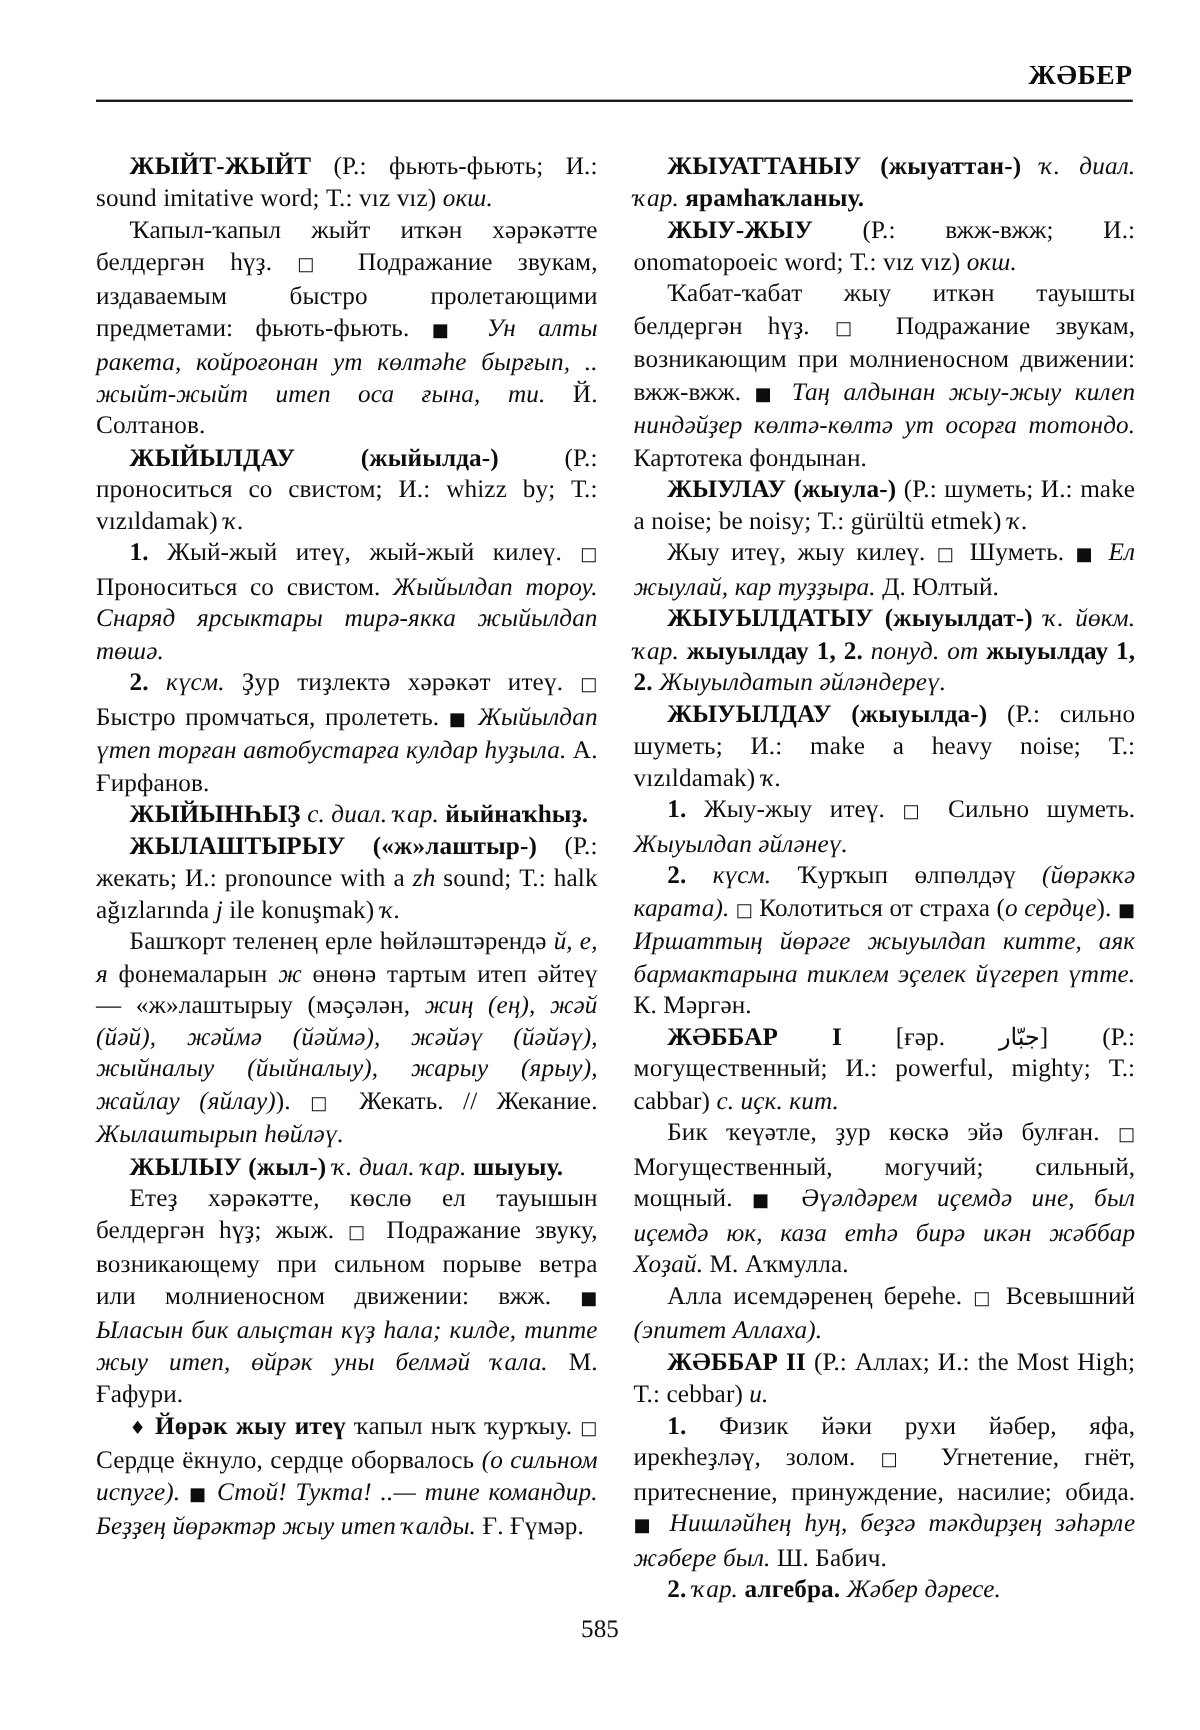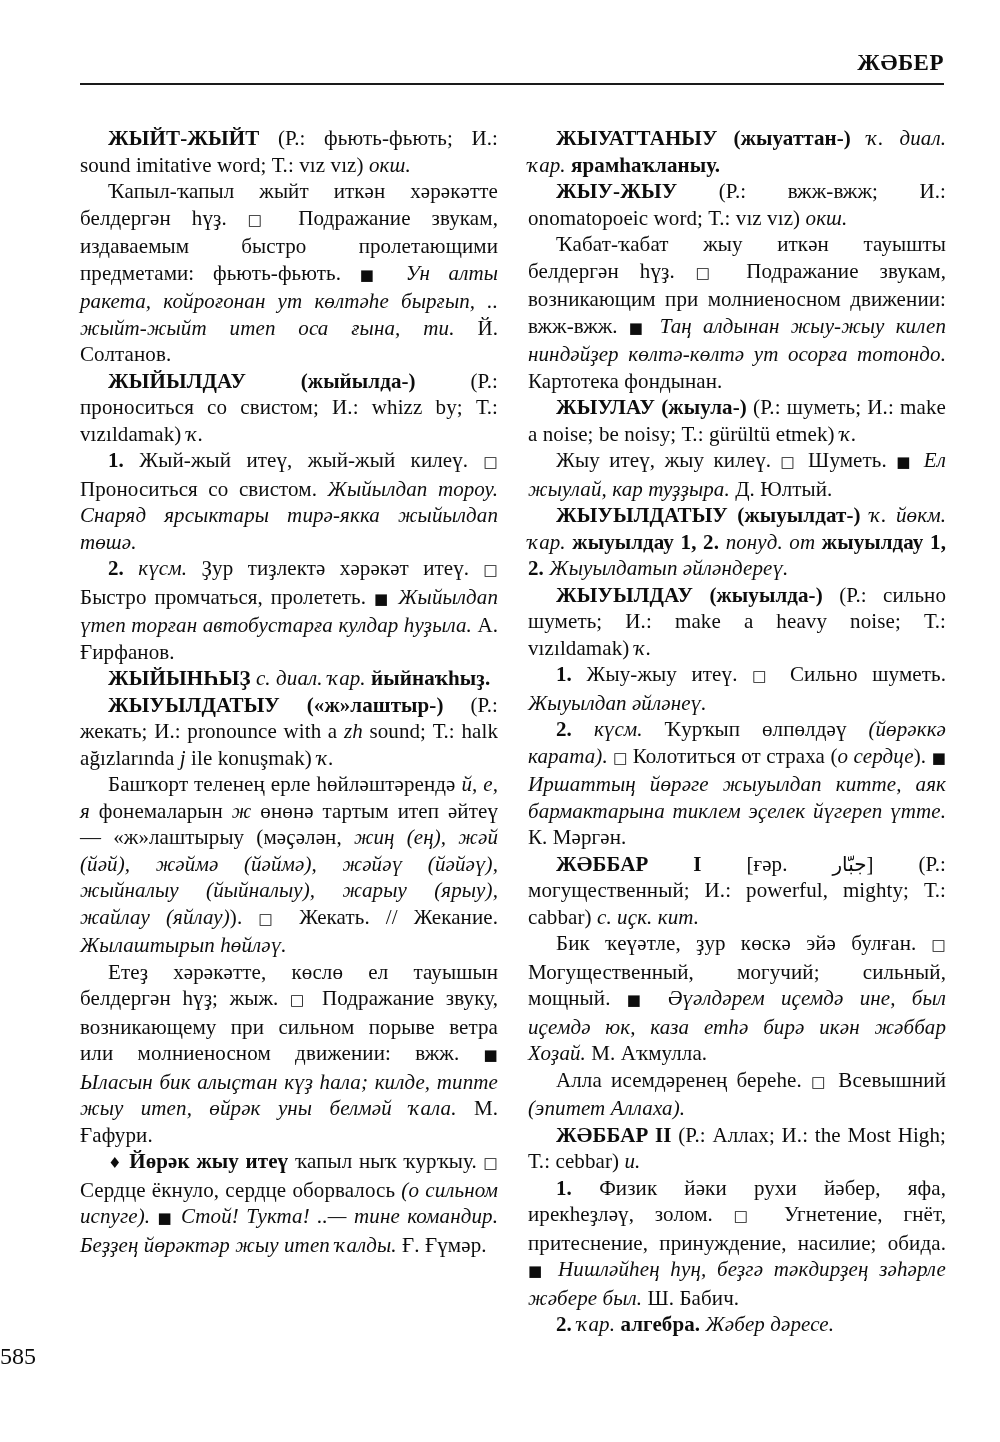--- a/index.html
+++ b/index.html
@@ -48,41 +48,43 @@
     text-indent: 28px;
   }
   .b  { font-weight: bold; }
   .i  { font-style: italic; }
   .m  { font-family: "DejaVu Sans", sans-serif; font-size: 0.72em; }
   .ar { font-family: "DejaVu Sans", sans-serif; font-size: 0.95em; }
   .footer {
     position: absolute;
     left: 0; right: 0;
     bottom: 72px;
-    font-size: 24px;
+    text-align: center;
+    font-size: 21px;
   }
 </style>
 </head>
 <body>
 
 <div class="page">
   <div class="running-head">
     <span>ЖӘБЕР</span>
   </div>
   <div class="rule"></div>
   <div class="columns">
     <div class="col" id="col-left">
         <p><span class="b">ЖЫЙТ-ЖЫЙТ </span><span>(Р.: фьють-фьють; И.: sound imitative word; Т.: vız vız) </span><span class="i">окш.</span></p>
         <p><span>Ҡапыл-ҡапыл жыйт иткән хәрәкәтте белдергән һүҙ. </span><span class="m">□ </span><span>Подражание звукам, издаваемым быстро пролетающими предметами: фьють-фьють. </span><span class="m">■ </span><span class="i">Ун алты ракета, койроғонан ут көлтәһе бырғып, .. жыйт-жыйт итеп оса ғына, ти.</span><span> Й. Солтанов.</span></p>
         <p><span class="b">ЖЫЙЫЛДАУ (жыйылда-) </span><span>(Р.: проноситься со свистом; И.: whizz by; Т.: vızıldamak) </span><span class="i">ҡ.</span></p>
         <p><span class="b">1. </span><span>Жый-жый итеү, жый-жый килеү. </span><span class="m">□ </span><span>Проноситься со свистом. </span><span class="i">Жыйылдап тороу. Снаряд ярсыктары тирә-якка жыйылдап төшә.</span></p>
         <p><span class="b">2. </span><span class="i">күсм. </span><span>Ҙур тиҙлектә хәрәкәт итеү. </span><span class="m">□ </span><span>Быстро промчаться, пролететь. </span><span class="m">■ </span><span class="i">Жыйылдап үтеп торған автобустарға кулдар һуҙыла.</span><span> А. Ғирфанов.</span></p>
         <p><span class="b">ЖЫЙЫНҺЫҘ </span><span class="i">с. диал. ҡар. </span><span class="b">йыйнаҡһыҙ.</span></p>
-        <p><span class="b">ЖЫУЫЛДАТЫУ («ж»лаштыр-) </span><span>(Р.: жекать; И.: pronounce with a </span><span class="i">zh</span><span> sound; Т.: halk ağızlarında </span><span class="i">j</span><span> ile konuşmak) </span><span class="i">ҡ.</span></p>
+        <p><span class="b">ЖЫЛАШТЫРЫУ («ж»лаштыр-) </span><span>(Р.: жекать; И.: pronounce with a </span><span class="i">zh</span><span> sound; Т.: halk ağızlarında </span><span class="i">j</span><span> ile konuşmak) </span><span class="i">ҡ.</span></p>
         <p><span>Башҡорт теленең ерле һөйләштәрендә </span><span class="i">й, е, я</span><span> фонемаларын </span><span class="i">ж</span><span> өнөнә тартым итеп әйтеү — «ж»лаштырыу (мәҫәлән, </span><span class="i">жиң (ең), жәй (йәй), жәймә (йәймә), жәйәү (йәйәү), жыйналыу (йыйналыу), жарыу (ярыу), жайлау (яйлау)</span><span>). </span><span class="m">□ </span><span>Жекать. // Жекание. </span><span class="i">Жылаштырып һөйләү.</span></p>
+        <p><span class="b">ЖЫЛЫУ (жыл-) </span><span class="i">ҡ. диал. ҡар. </span><span class="b">шыуыу.</span></p>
         <p><span>Етеҙ хәрәкәтте, көслө ел тауышын белдергән һүҙ; жыж. </span><span class="m">□ </span><span>Подражание звуку, возникающему при сильном порыве ветра или молниеносном движении: вжж. </span><span class="m">■ </span><span class="i">Ыласын бик алыҫтан күҙ һала; килде, типте жыу итеп, өйрәк уны белмәй ҡала.</span><span> М. Ғафури.</span></p>
         <p><span class="m">♦ </span><span class="b">Йөрәк жыу итеү </span><span>ҡапыл ныҡ ҡурҡыу. </span><span class="m">□ </span><span>Сердце ёкнуло, сердце оборвалось </span><span class="i">(о сильном испуге).</span><span> </span><span class="m">■ </span><span class="i">Стой! Тукта! ..— тине командир. Беҙҙең йөрәктәр жыу итеп ҡалды.</span><span> Ғ. Ғүмәр.</span></p>
       </div>
     <div class="col" id="col-right">
         <p><span class="b">ЖЫУАТТАНЫУ (жыуаттан-) </span><span class="i">ҡ. диал. ҡар. </span><span class="b">ярамһаҡланыу.</span></p>
         <p><span class="b">ЖЫУ-ЖЫУ </span><span>(Р.: вжж-вжж; И.: onomatopoeic word; Т.: vız vız) </span><span class="i">окш.</span></p>
         <p><span>Ҡабат-ҡабат жыу иткән тауышты белдергән һүҙ. </span><span class="m">□ </span><span>Подражание звукам, возникающим при молниеносном движении: вжж-вжж. </span><span class="m">■ </span><span class="i">Таң алдынан жыу-жыу килеп ниндәйҙер көлтә-көлтә ут осорға тотондо.</span><span> Картотека фондынан.</span></p>
         <p><span class="b">ЖЫУЛАУ (жыула-) </span><span>(Р.: шуметь; И.: make a noise; be noisy; Т.: gürültü etmek) </span><span class="i">ҡ.</span></p>
         <p><span>Жыу итеү, жыу килеү. </span><span class="m">□ </span><span>Шуметь. </span><span class="m">■ </span><span class="i">Ел жыулай, кар туҙҙыра.</span><span> Д. Юлтый.</span></p>
         <p><span class="b">ЖЫУЫЛДАТЫУ (жыуылдат-) </span><span class="i">ҡ. йөкм. ҡар. </span><span class="b">жыуылдау 1, 2. </span><span class="i">понуд. от </span><span class="b">жыуылдау 1, 2. </span><span class="i">Жыуылдатып әйләндереү.</span></p>

